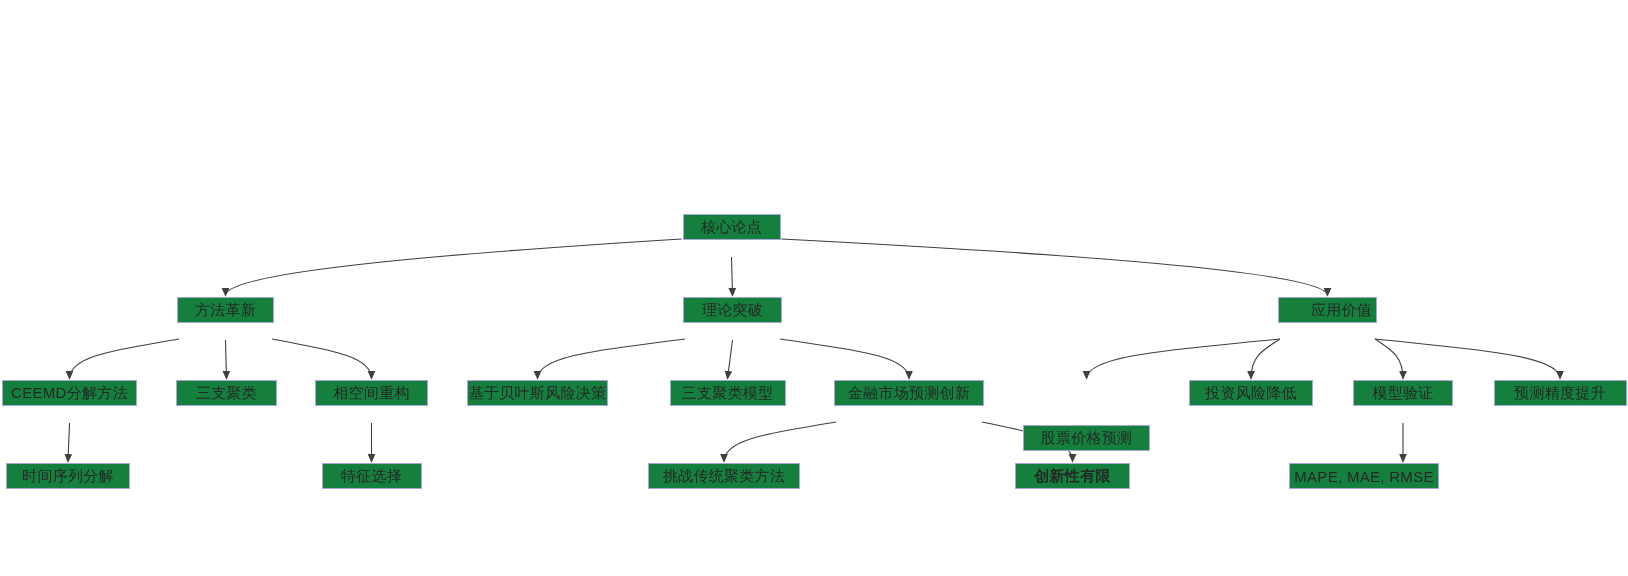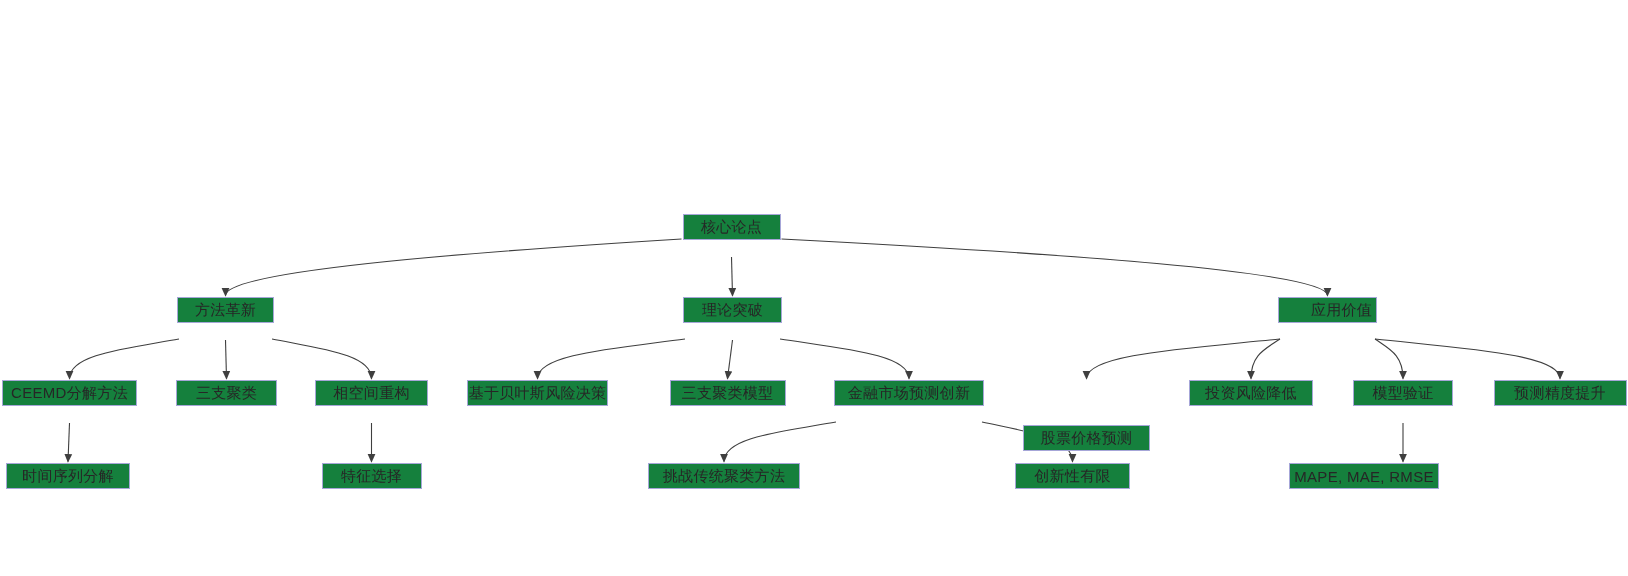--- a/index.html
+++ b/index.html
@@ -121,20 +121,20 @@
       </div>
       <div class="node" style="left: 6px; top: 463px; width: 124px;">
         <span class="node-label">时间序列分解</span>
       </div>
       <div class="node" style="left: 321.5px; top: 463px; width: 100px;">
         <span class="node-label">特征选择</span>
       </div>
       <div class="node" style="left: 648px; top: 463px; width: 152px;">
         <span class="node-label">挑战传统聚类方法</span>
       </div>
-      <div class="node" style="left: 1015px; top: 463px; width: 115px;">
+      <div class="node" style="left: 1015px; top: 463px; width: 115px; font-weight: bold;">
         <span class="node-label">创新性有限</span>
       </div>
       <div class="node" style="left: 1289px; top: 463px; width: 150px;">
         <span class="node-label">MAPE, MAE, RMSE</span>
       </div>
     </div>
 </div>
 
 </body></html>

